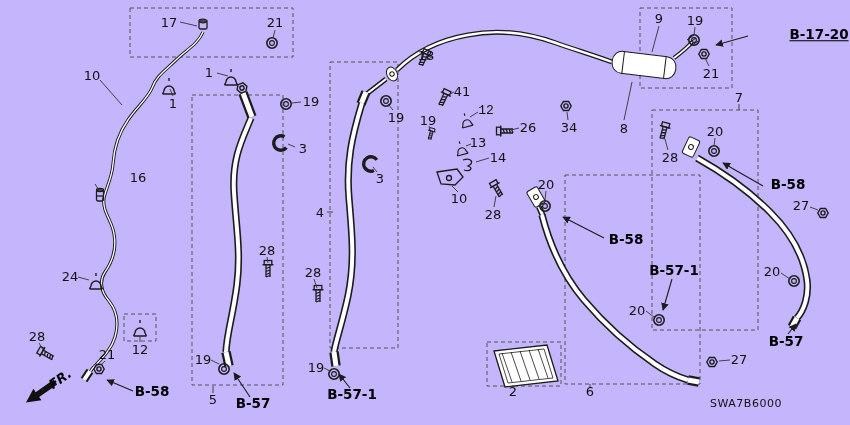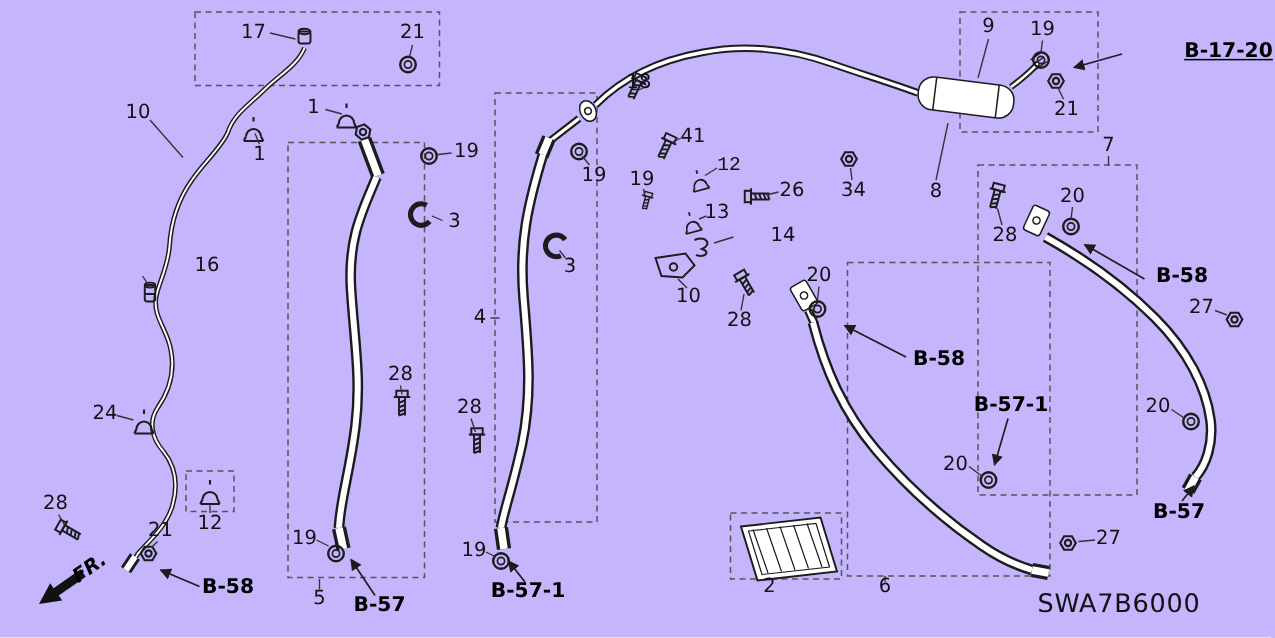--- a/index.html
+++ b/index.html
@@ -2,21 +2,21 @@
 <html><head>
 <meta charset="utf-8">
 <style>
   html,body{margin:0;padding:0;background:#fff;}
   .stage{position:relative;width:850px;height:425px;background:#c4b5fd;overflow:hidden;
          font-family:"DejaVu Sans","Liberation Sans",sans-serif;}
   .stage svg{position:absolute;left:0;top:0;}
   .callout{position:absolute;transform:translate(-50%,-50%);font-size:13px;color:#111;
            white-space:nowrap;line-height:1;}
   .ref{font-weight:700;font-size:13.5px;color:#000;}
-  .code{position:absolute;transform:translate(-50%,-50%);font-size:17px;color:#111;letter-spacing:.5px;}
+  .code{position:absolute;transform:translate(-50%,-50%);font-size:11px;color:#111;letter-spacing:.5px;}
   .fr{position:absolute;transform:translate(-50%,-50%) rotate(-35deg);font-weight:700;
       font-style:italic;font-size:13px;color:#000;}
 </style>
 </head>
 <body>
 
 <div class="stage">
 
 <svg width="850" height="425" viewBox="0 0 850 425">
   <defs>
@@ -261,21 +261,21 @@
       <div class="callout" style="left: 739px; top: 97px;">7</div>
       <div class="callout" style="left: 486px; top: 110px; font-family: Liberation Mono, monospace;">12</div>
       <div class="callout" style="left: 396px; top: 117px;">19</div>
       <div class="callout" style="left: 428px; top: 120px;">19</div>
       <div class="callout" style="left: 528px; top: 127px;">26</div>
       <div class="callout" style="left: 569px; top: 127px;">34</div>
       <div class="callout" style="left: 624px; top: 128px;">8</div>
       <div class="callout" style="left: 715px; top: 131px;">20</div>
       <div class="callout" style="left: 478px; top: 142px;">13</div>
       <div class="callout" style="left: 303px; top: 148px;">3</div>
-      <div class="callout" style="left: 498px; top: 157px; margin-left: 24px;">14</div>
+      <div class="callout" style="left: 498px; top: 157px;">14</div>
       <div class="callout" style="left: 670px; top: 157px;">28</div>
       <div class="callout" style="left: 95px; top: 177px; margin-left: 43px;">16</div>
       <div class="callout" style="left: 380px; top: 178px;">3</div>
       <div class="callout" style="left: 546px; top: 184px;">20</div>
       <div class="callout" style="left: 459px; top: 198px;">10</div>
       <div class="callout" style="left: 801px; top: 205px;">27</div>
       <div class="callout" style="left: 320px; top: 212px;">4</div>
       <div class="callout" style="left: 493px; top: 214px;">28</div>
       <div class="callout" style="left: 267px; top: 250px;">28</div>
       <div class="callout" style="left: 772px; top: 271px;">20</div>

